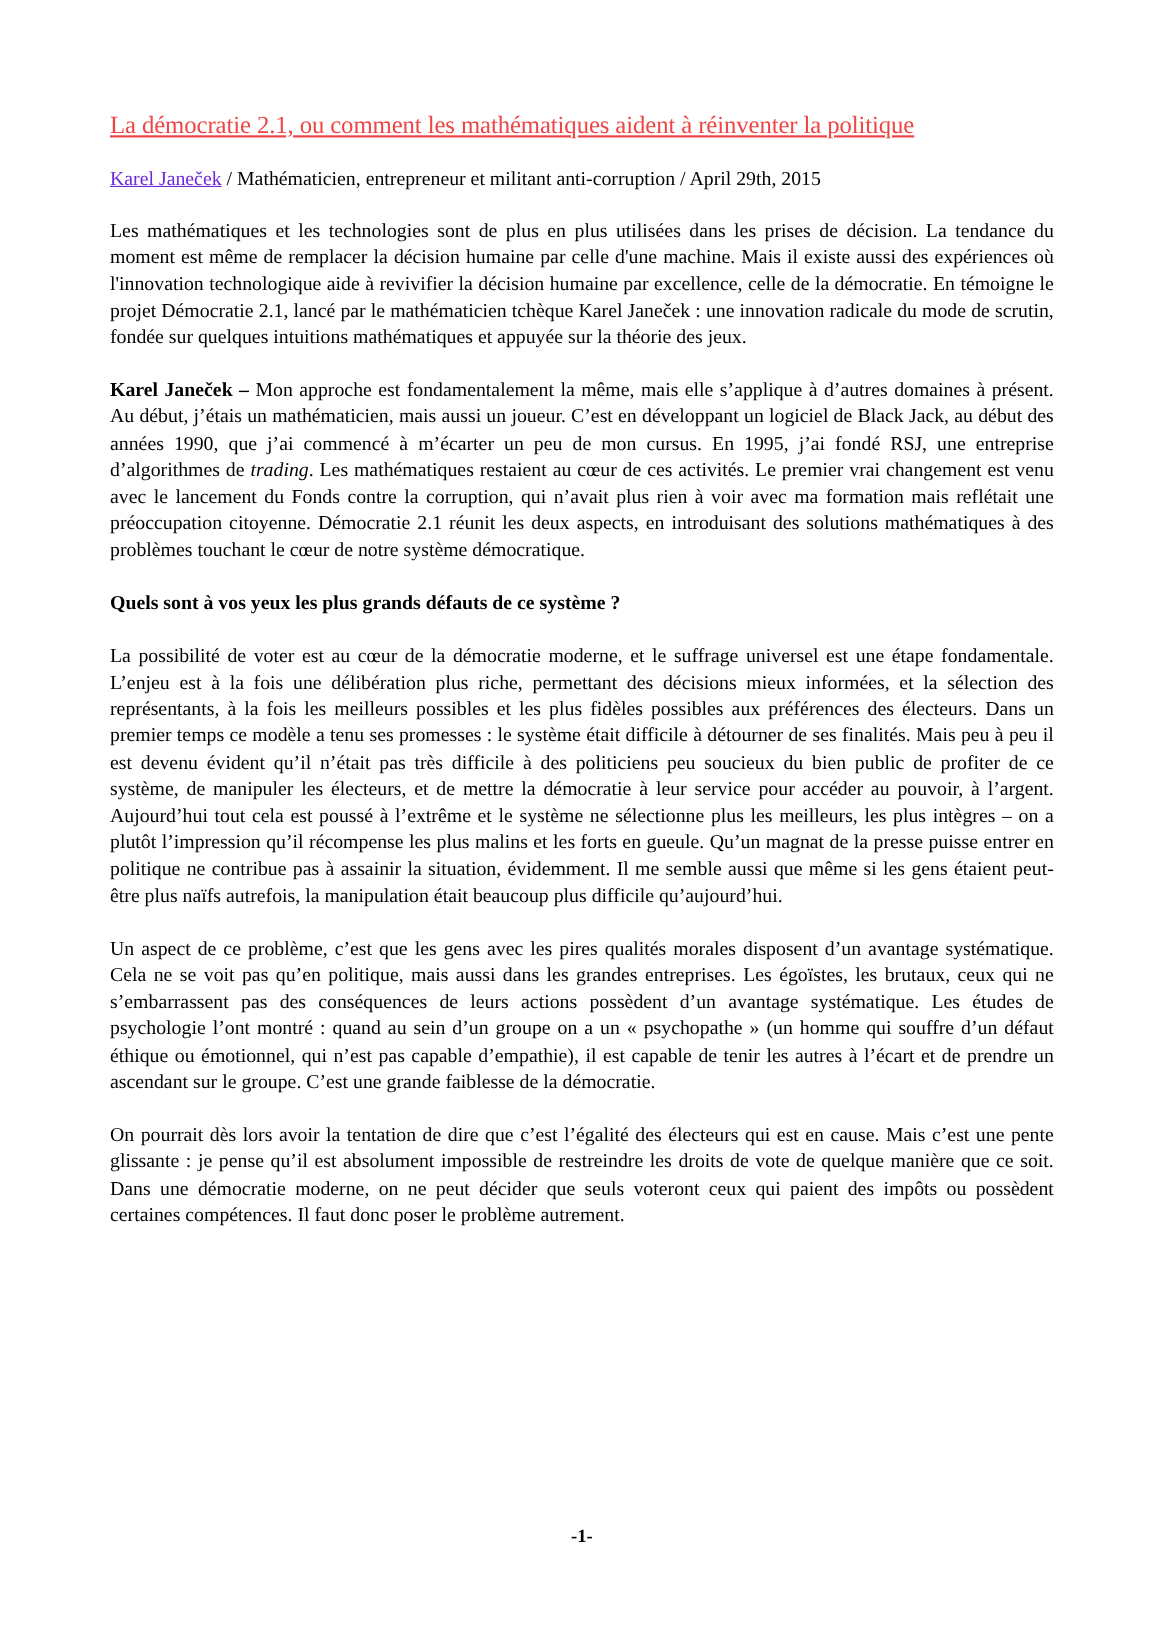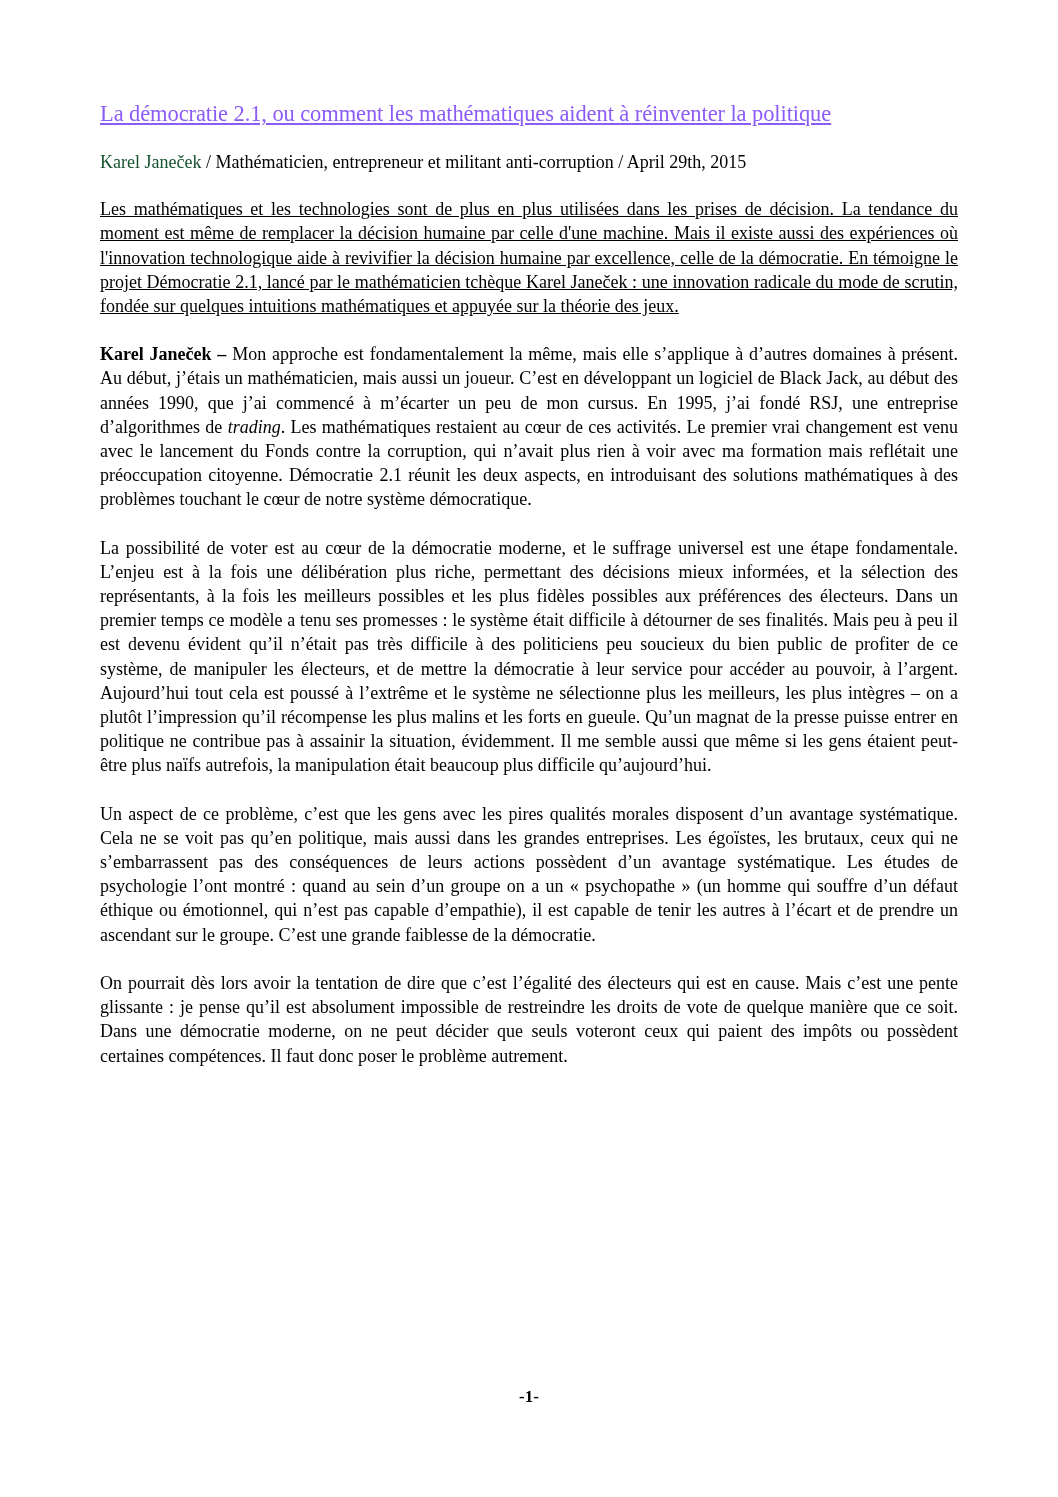--- a/index.html
+++ b/index.html
@@ -3,28 +3,28 @@
 <meta charset="utf-8">
 <style>
   html, body { margin: 0; padding: 0; background: #ffffff; }
   body { width: 1058px; height: 1497px; position: relative; overflow: hidden; }
   .page {
     position: absolute; left: 100px; top: 100px; width: 858px;
     font-family: "Liberation Serif", serif; color: #000;
     font-size: 18px; line-height: 24.2px;
   }
   .title {
-    font-size: 22.5px; line-height: 28px; color: #8b5cf6;
+    font-size: 22.5px; line-height: 28px; color: #ef4444;
     text-decoration: underline; margin: 0 0 22px 0; letter-spacing: -0.1px;
   }
   .byline { margin: 0 0 23px 0; font-size: 18px; }
-  .byline a { color: #14532d; }
+  .byline a { color: #6d28d9; text-decoration: underline; }
   p { margin: 0 0 24px 0; text-align: justify; }
   .q { font-weight: bold; text-align: left; }
-  .intro { text-align: justify; text-decoration: underline; }
+  .intro { text-align: justify; }
   .pagenum {
     position: absolute; left: 0; width: 1058px; top: 1387px;
     text-align: center; font-family: "Liberation Serif", serif;
     font-weight: bold; font-size: 17px;
   }
 </style>
 </head>
 <body>
 
 <div class="page">
@@ -32,19 +32,20 @@
 
   <div class="byline">
     <a>Karel Janeček</a><span> / Mathématicien, entrepreneur et militant anti-corruption / April 29th, 2015</span>
   </div>
 
   <p class="intro">Les mathématiques et les technologies sont de plus en plus utilisées dans les prises de décision. La tendance du moment est même de remplacer la décision humaine par celle d'une machine. Mais il existe aussi des expériences où l'innovation technologique aide à revivifier la décision humaine par excellence, celle de la démocratie. En témoigne le projet Démocratie 2.1, lancé par le mathématicien tchèque Karel Janeček : une innovation radicale du mode de scrutin, fondée sur quelques intuitions mathématiques et appuyée sur la théorie des jeux.</p>
 
 
   <p><b>Karel Janeček – </b><span>Mon approche est fondamentalement la même, mais elle s’applique à d’autres domaines à présent. Au début, j’étais un mathématicien, mais aussi un joueur. C’est en développant un logiciel de Black Jack, au début des années 1990, que j’ai commencé à m’écarter un peu de mon cursus. En 1995, j’ai fondé RSJ, une entreprise d’algorithmes de </span><i>trading</i><span>. Les mathématiques restaient au cœur de ces activités. Le premier vrai changement est venu avec le lancement du Fonds contre la corruption, qui n’avait plus rien à voir avec ma formation mais reflétait une préoccupation citoyenne. Démocratie 2.1 réunit les deux aspects, en introduisant des solutions mathématiques à des problèmes touchant le cœur de notre système démocratique.</span></p>
 
+  <p class="q">Quels sont à vos yeux les plus grands défauts de ce système ?</p>
 
   <p>La possibilité de voter est au cœur de la démocratie moderne, et le suffrage universel est une étape fondamentale. L’enjeu est à la fois une délibération plus riche, permettant des décisions mieux informées, et la sélection des représentants, à la fois les meilleurs possibles et les plus fidèles possibles aux préférences des électeurs. Dans un premier temps ce modèle a tenu ses promesses : le système était difficile à détourner de ses finalités. Mais peu à peu il est devenu évident qu’il n’était pas très difficile à des politiciens peu soucieux du bien public de profiter de ce système, de manipuler les électeurs, et de mettre la démocratie à leur service pour accéder au pouvoir, à l’argent. Aujourd’hui tout cela est poussé à l’extrême et le système ne sélectionne plus les meilleurs, les plus intègres – on a plutôt l’impression qu’il récompense les plus malins et les forts en gueule. Qu’un magnat de la presse puisse entrer en politique ne contribue pas à assainir la situation, évidemment. Il me semble aussi que même si les gens étaient peut-être plus naïfs autrefois, la manipulation était beaucoup plus difficile qu’aujourd’hui.</p>
   <p>Un aspect de ce problème, c’est que les gens avec les pires qualités morales disposent d’un avantage systématique. Cela ne se voit pas qu’en politique, mais aussi dans les grandes entreprises. Les égoïstes, les brutaux, ceux qui ne s’embarrassent pas des conséquences de leurs actions possèdent d’un avantage systématique. Les études de psychologie l’ont montré : quand au sein d’un groupe on a un « psychopathe » (un homme qui souffre d’un défaut éthique ou émotionnel, qui n’est pas capable d’empathie), il est capable de tenir les autres à l’écart et de prendre un ascendant sur le groupe. C’est une grande faiblesse de la démocratie.</p>
   <p>On pourrait dès lors avoir la tentation de dire que c’est l’égalité des électeurs qui est en cause. Mais c’est une pente glissante : je pense qu’il est absolument impossible de restreindre les droits de vote de quelque manière que ce soit. Dans une démocratie moderne, on ne peut décider que seuls voteront ceux qui paient des impôts ou possèdent certaines compétences. Il faut donc poser le problème autrement.</p>
 </div>
 
 <div class="pagenum">-1-</div>
 
 </body></html>

